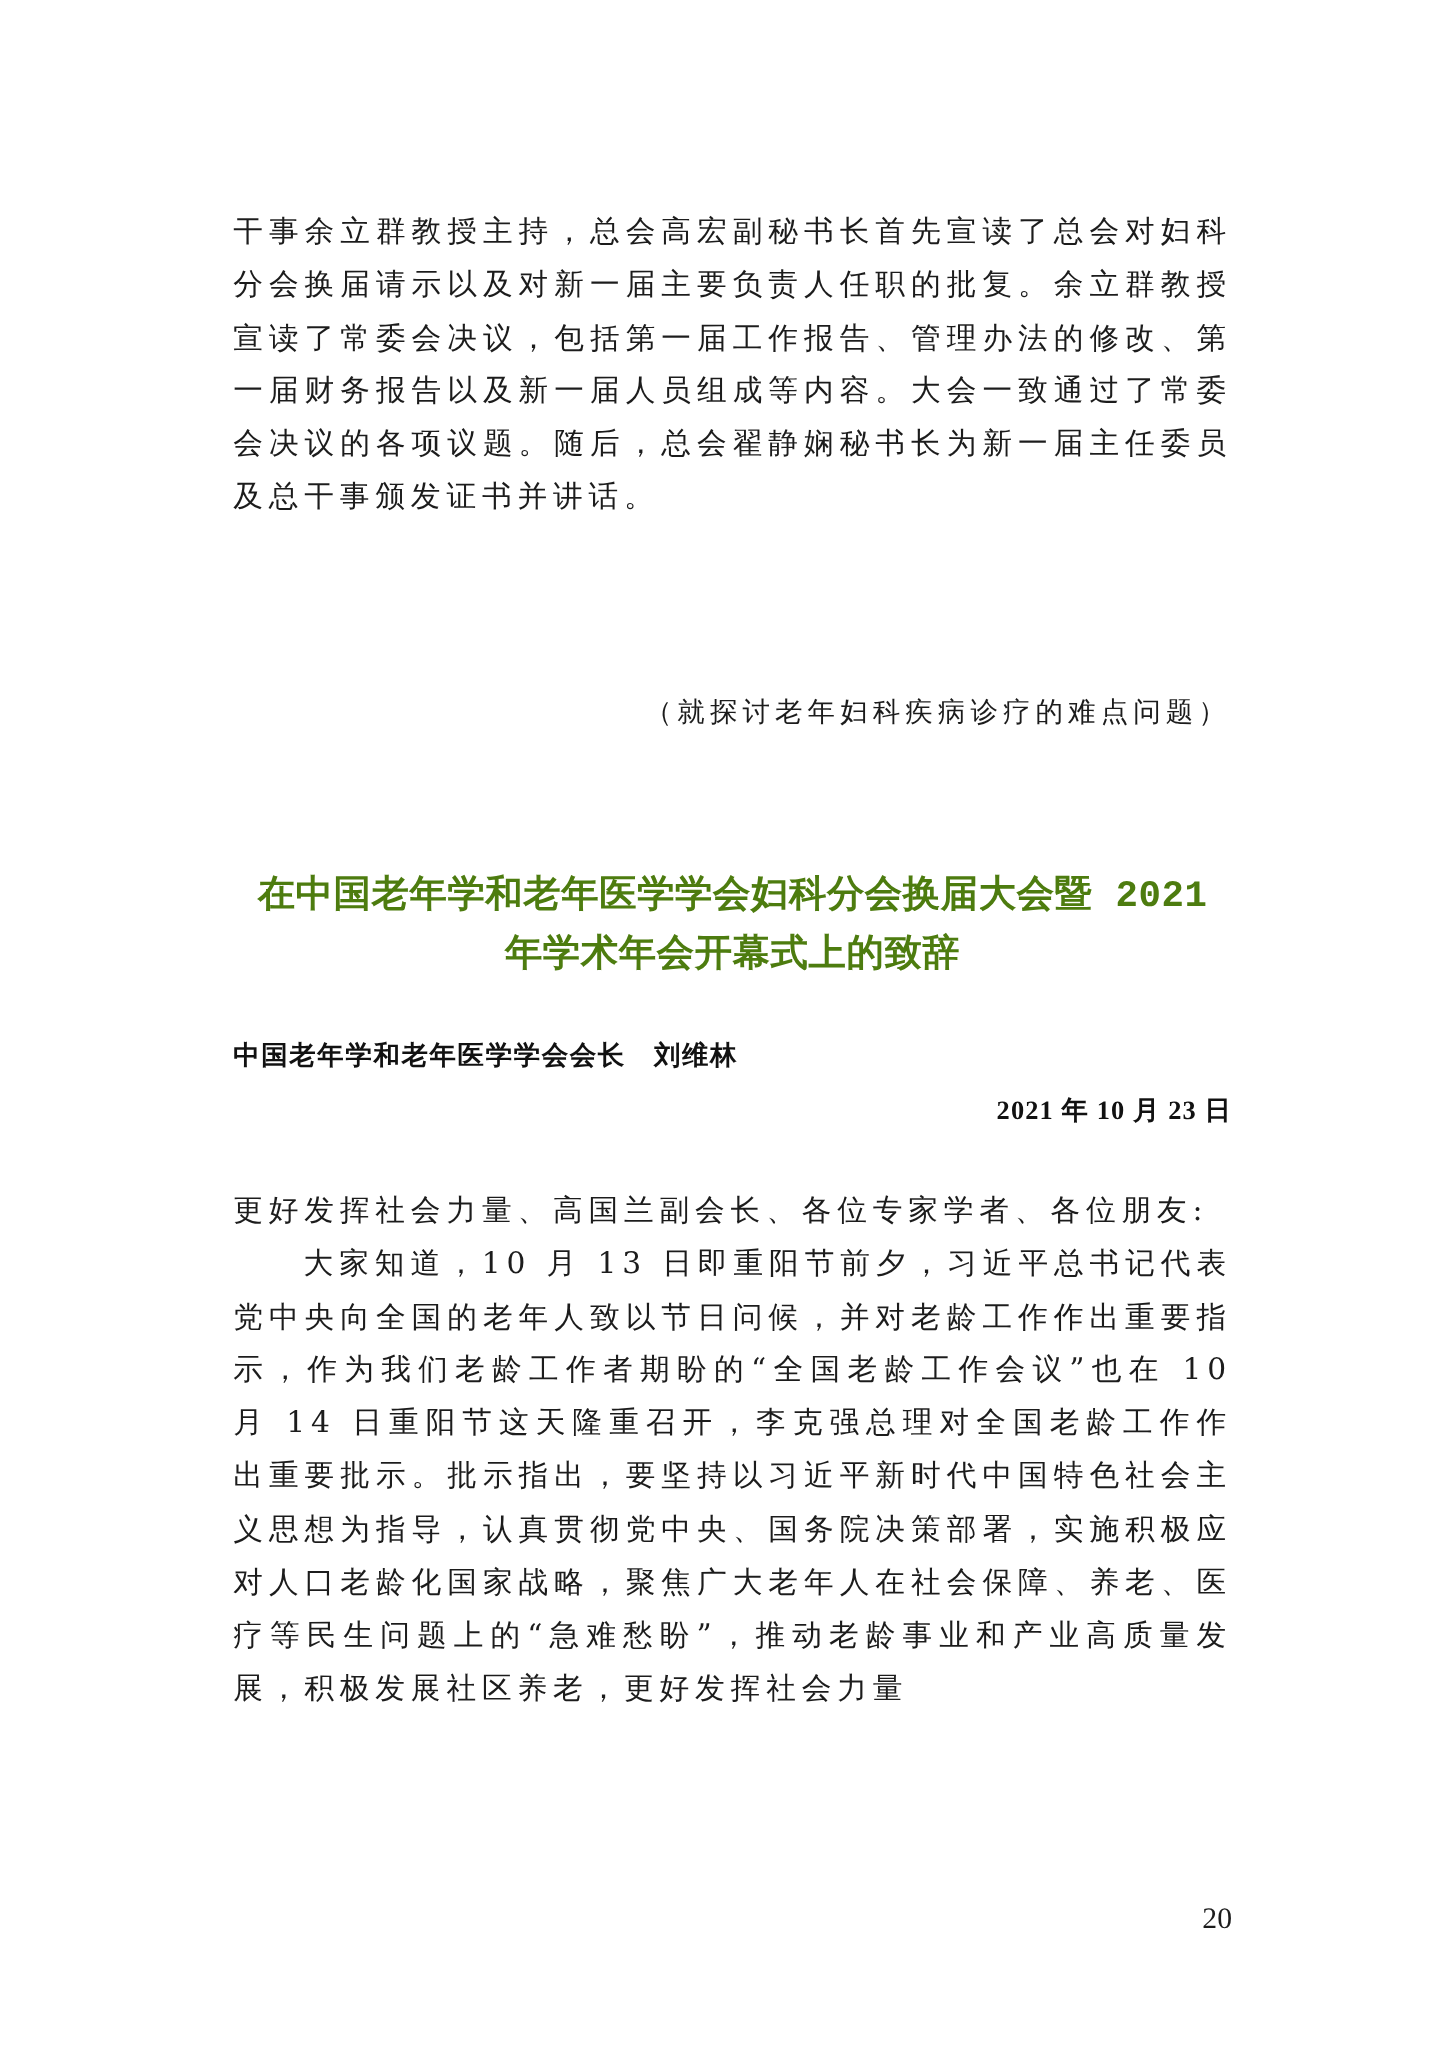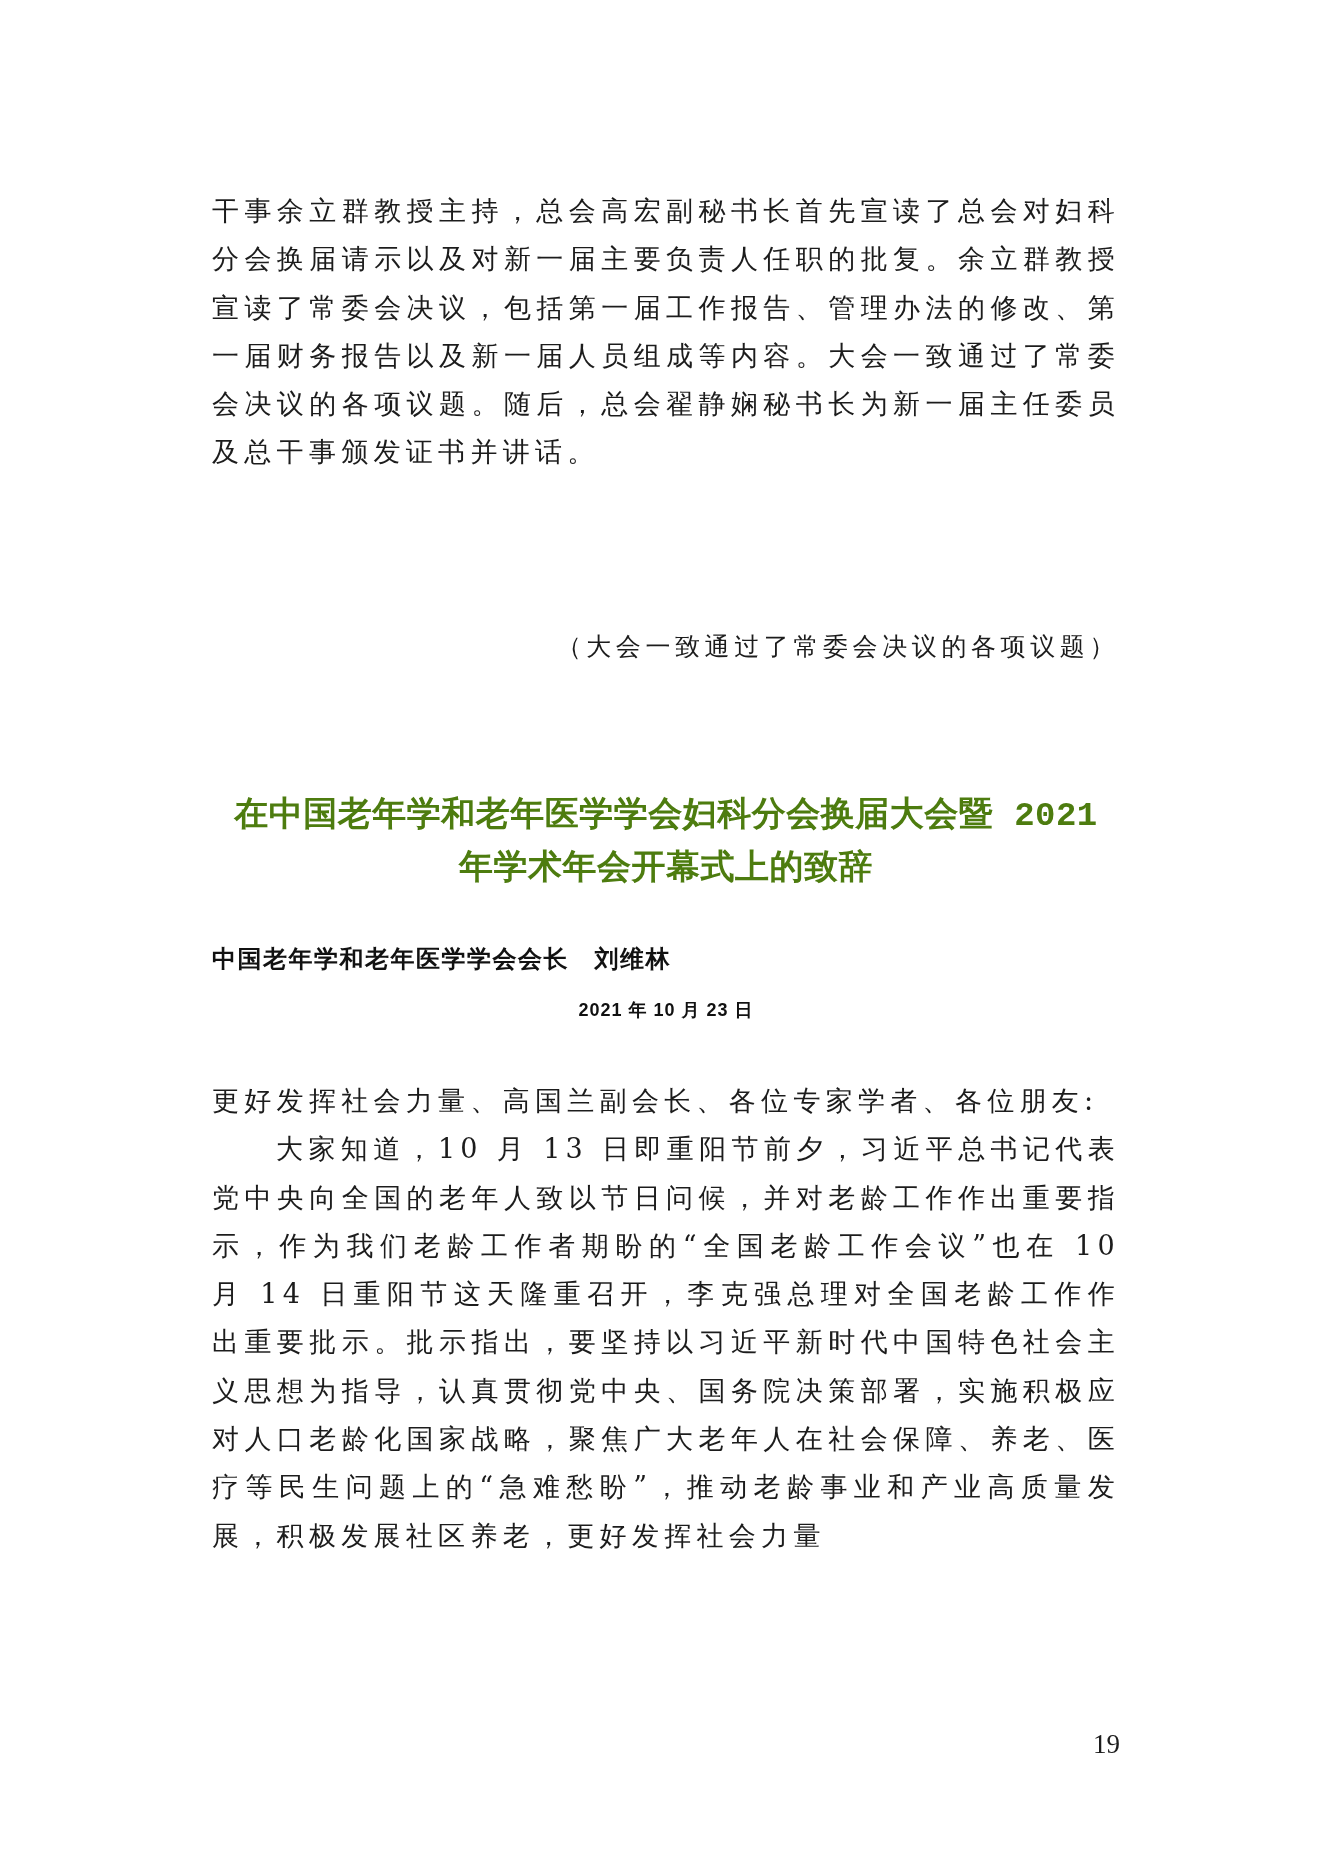--- a/index.html
+++ b/index.html
@@ -76,24 +76,24 @@
       line-height: 40px;
       letter-spacing: 1.5px;
       color: #111;
       white-space: pre;
     }
     .date {
       position: absolute;
       left: 208px;
       width: 908px;
       top: 990px;
-      text-align: center;
-      font-family: Liberation Sans, sans-serif;
+      text-align: right;
+      font-family: Liberation Serif, serif;
       font-weight: bold;
-      font-size: 18px;
+      font-size: 24px;
       line-height: 40px;
       letter-spacing: 1px;
       color: #111;
     }
     #sec2 { top: 1077px; }
     .page-number {
       position: absolute;
       top: 1726px;
       right: 207px;
       font-family: "Liberation Serif", "DejaVu Serif", serif;
@@ -104,30 +104,30 @@
   </style>
 </head>
 <body>
 
 <div class="page">
 
   <div class="body-text" id="sec1">
     <p>干事余立群教授主持，总会高宏副秘书长首先宣读了总会对妇科分会换届请示以及对新一届主要负责人任职的批复。余立群教授宣读了常委会决议，包括第一届工作报告、管理办法的修改、第一届财务报告以及新一届人员组成等内容。大会一致通过了常委会决议的各项议题。随后，总会翟静娴秘书长为新一届主任委员及总干事颁发证书并讲话。</p>
   </div>
 
-  <div class="attribution">（大会一致通过了常委会决议的各项议题）</div>
+  <div class="attribution">（就探讨老年妇科疾病诊疗的难点问题）</div>
 
   <div class="title">
     <span>在中国老年学和老年医学学会妇科分会换届大会暨 2021</span>
     <span>年学术年会开幕式上的致辞</span>
   </div>
 
   <div class="author">中国老年学和老年医学学会会长　刘维林</div>
   <div class="date">2021 年 10 月 23 日</div>
 
   <div class="body-text" id="sec2">
     <p>更好发挥社会力量、高国兰副会长、各位专家学者、各位朋友:</p>
     <p class="indent">大家知道，10 月 13 日即重阳节前夕，习近平总书记代表党中央向全国的老年人致以节日问候，并对老龄工作作出重要指示，作为我们老龄工作者期盼的“全国老龄工作会议”也在 10 月 14 日重阳节这天隆重召开，李克强总理对全国老龄工作作出重要批示。批示指出，要坚持以习近平新时代中国特色社会主义思想为指导，认真贯彻党中央、国务院决策部署，实施积极应对人口老龄化国家战略，聚焦广大老年人在社会保障、养老、医疗等民生问题上的“急难愁盼”，推动老龄事业和产业高质量发展，积极发展社区养老，更好发挥社会力量</p>
   </div>
 
-  <div class="page-number">19</div>
+  <div class="page-number">20</div>
 
 </div>
 
 </body></html>

